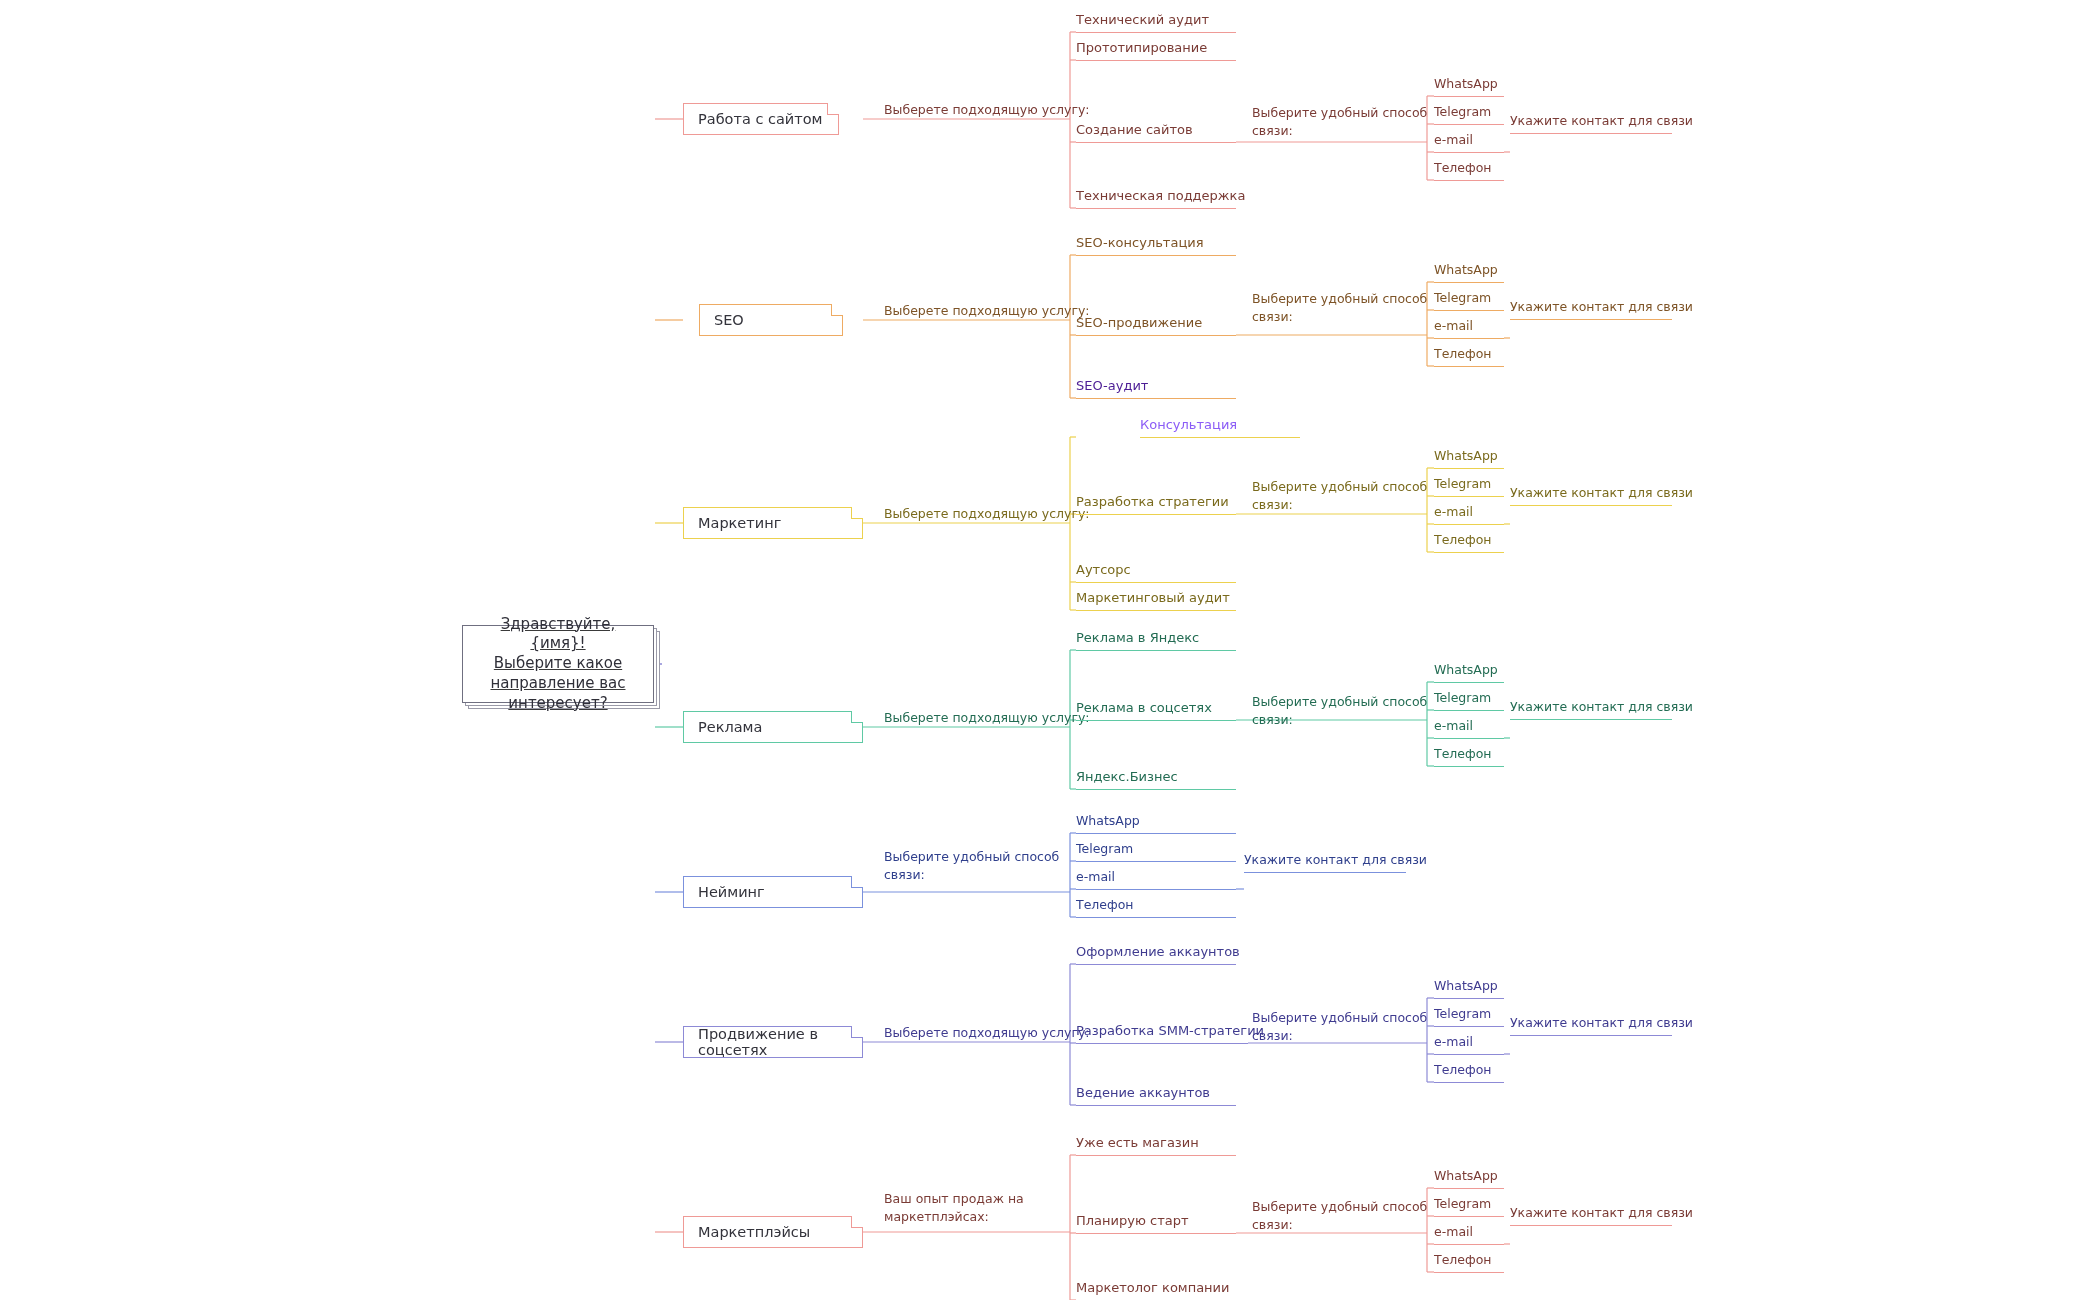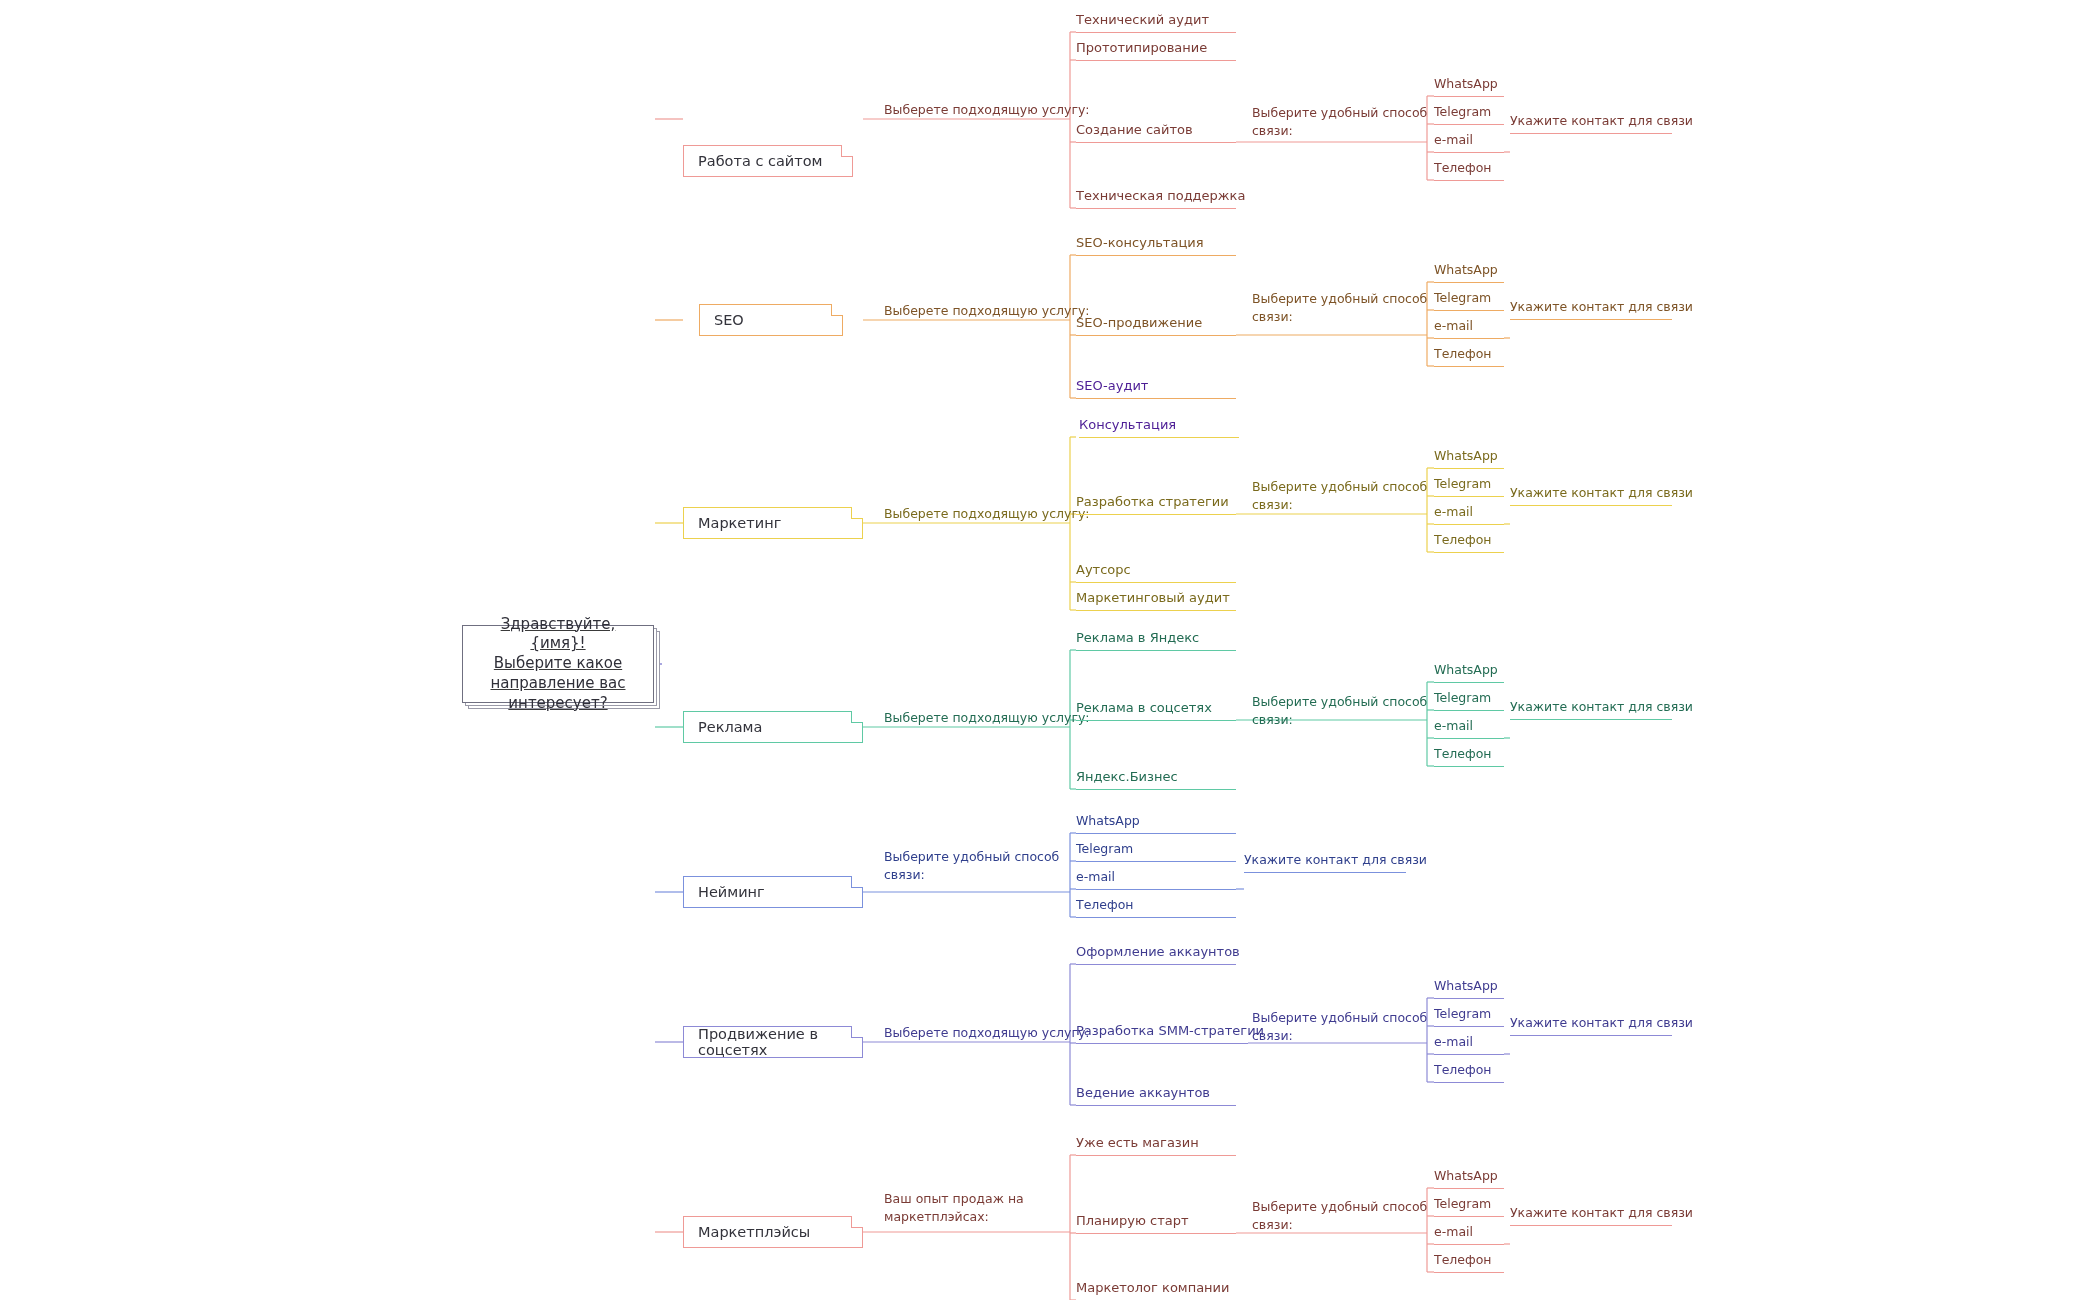--- a/index.html
+++ b/index.html
@@ -167,21 +167,21 @@
   </svg>
 
   <div class="root-wrap" id="root-wrap" style="left: 462px; top: 625px; width: 192px; height: 78px; text-decoration: underline;">
     <div class="root-shadow"></div>
     <div class="root-shadow2"></div>
     <div class="root-box" id="root-box" style="width: 192px; height: 78px; border-color: rgb(111, 111, 128); white-space: pre-line;">Здравствуйте, {имя}!
 Выберите какое направление вас интересует?</div>
   </div>
 
   <div id="nodes">
-      <div class="l1" style="left: 683px; top: 103px; width: 170px; border-color: rgb(239, 154, 150); color: rgb(239, 154, 150); margin-top: 42px;">
+      <div class="l1" style="left: 683px; top: 103px; width: 156px; border-color: rgb(239, 154, 150); color: rgb(239, 154, 150);">
         <div class="" style="color: rgb(51, 51, 59);">Работа с сайтом</div>
         <div class="fold"></div>
       </div>
       <div class="cap" style="left: 884px; top: 101px; color: rgb(122, 59, 53);">Выберете подходящую услугу:</div>
       <div class="item" style="left: 1076px; top: 12px; width: 160px; color: rgb(122, 59, 53); border-bottom-color: rgb(239, 154, 150);">Технический аудит</div>
       <div class="item" style="left: 1076px; top: 40px; width: 160px; color: rgb(122, 59, 53); border-bottom-color: rgb(239, 154, 150);">Прототипирование</div>
       <div class="item" style="left: 1076px; top: 122px; width: 160px; color: rgb(122, 59, 53); border-bottom-color: rgb(239, 154, 150);">Создание сайтов</div>
       <div class="item" style="left: 1076px; top: 188px; width: 160px; color: rgb(122, 59, 53); border-bottom-color: rgb(239, 154, 150);">Техническая поддержка</div>
       <div class="cap" style="left: 1252px; top: 104px; color: rgb(122, 59, 53);">Выберите удобный способ
 связи:</div>
@@ -203,21 +203,21 @@
       <div class="item small" style="left: 1434px; top: 262px; width: 70px; color: rgb(125, 83, 38); border-bottom-color: rgb(238, 171, 99);">WhatsApp</div>
       <div class="item small" style="left: 1434px; top: 290px; width: 70px; color: rgb(125, 83, 38); border-bottom-color: rgb(238, 171, 99);">Telegram</div>
       <div class="item small" style="left: 1434px; top: 318px; width: 70px; color: rgb(125, 83, 38); border-bottom-color: rgb(238, 171, 99);">e-mail</div>
       <div class="item small" style="left: 1434px; top: 346px; width: 70px; color: rgb(125, 83, 38); border-bottom-color: rgb(238, 171, 99);">Телефон</div>
       <div class="item small" style="left: 1510px; top: 299px; width: 162px; color: rgb(125, 83, 38); border-bottom-color: rgb(238, 171, 99);">Укажите контакт для связи</div>
       <div class="l1" style="left: 683px; top: 507px; width: 180px; border-color: rgb(236, 209, 78); color: rgb(236, 209, 78);">
         <div class="" style="color: rgb(51, 51, 59);">Маркетинг</div>
         <div class="fold"></div>
       </div>
       <div class="cap" style="left: 884px; top: 505px; color: rgb(122, 106, 29);">Выберете подходящую услугу:</div>
-      <div class="item" style="left: 1079px; top: 417px; width: 160px; color: #4c1d95; border-bottom-color: rgb(236, 209, 78);">Консультация</div>
+      <div class="item" style="left: 1140px; top: 417px; width: 160px; color: #8b5cf6; border-bottom-color: rgb(236, 209, 78);">Консультация</div>
       <div class="item" style="left: 1076px; top: 494px; width: 160px; color: rgb(122, 106, 29); border-bottom-color: rgb(236, 209, 78);">Разработка стратегии</div>
       <div class="item" style="left: 1076px; top: 562px; width: 160px; color: rgb(122, 106, 29); border-bottom-color: rgb(236, 209, 78);">Аутсорс</div>
       <div class="item" style="left: 1076px; top: 590px; width: 160px; color: rgb(122, 106, 29); border-bottom-color: rgb(236, 209, 78);">Маркетинговый аудит</div>
       <div class="cap" style="left: 1252px; top: 478px; color: rgb(122, 106, 29);">Выберите удобный способ
 связи:</div>
       <div class="item small" style="left: 1434px; top: 448px; width: 70px; color: rgb(122, 106, 29); border-bottom-color: rgb(236, 209, 78);">WhatsApp</div>
       <div class="item small" style="left: 1434px; top: 476px; width: 70px; color: rgb(122, 106, 29); border-bottom-color: rgb(236, 209, 78);">Telegram</div>
       <div class="item small" style="left: 1434px; top: 504px; width: 70px; color: rgb(122, 106, 29); border-bottom-color: rgb(236, 209, 78);">e-mail</div>
       <div class="item small" style="left: 1434px; top: 532px; width: 70px; color: rgb(122, 106, 29); border-bottom-color: rgb(236, 209, 78);">Телефон</div>
       <div class="item small" style="left: 1510px; top: 485px; width: 162px; color: rgb(122, 106, 29); border-bottom-color: rgb(236, 209, 78);">Укажите контакт для связи</div>

